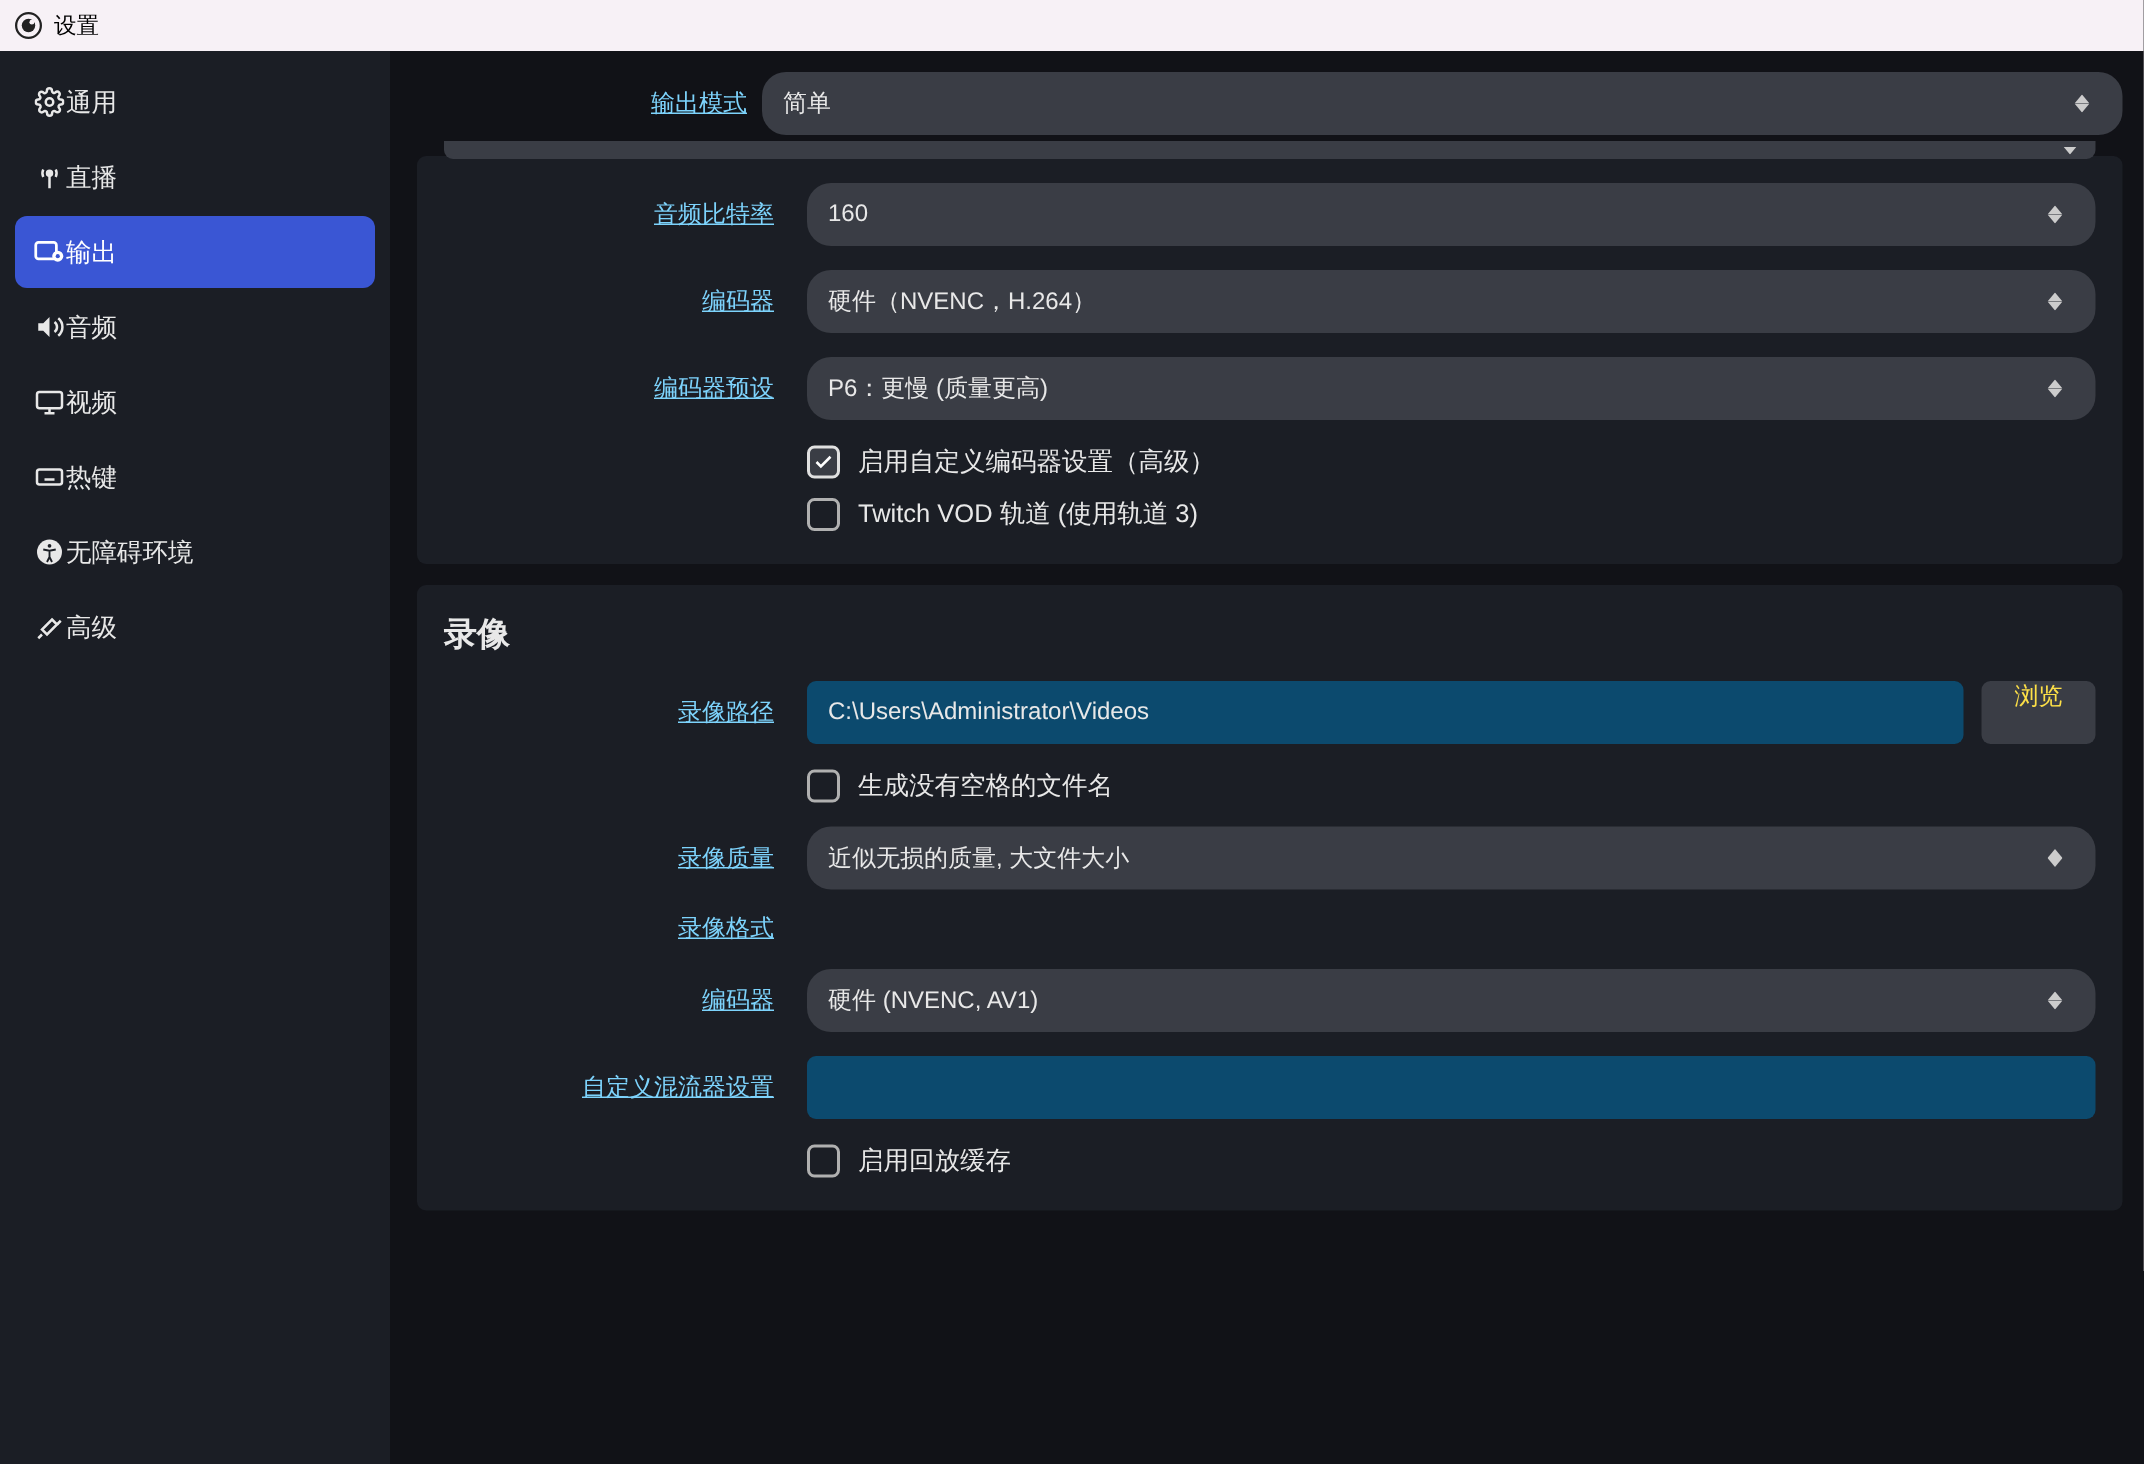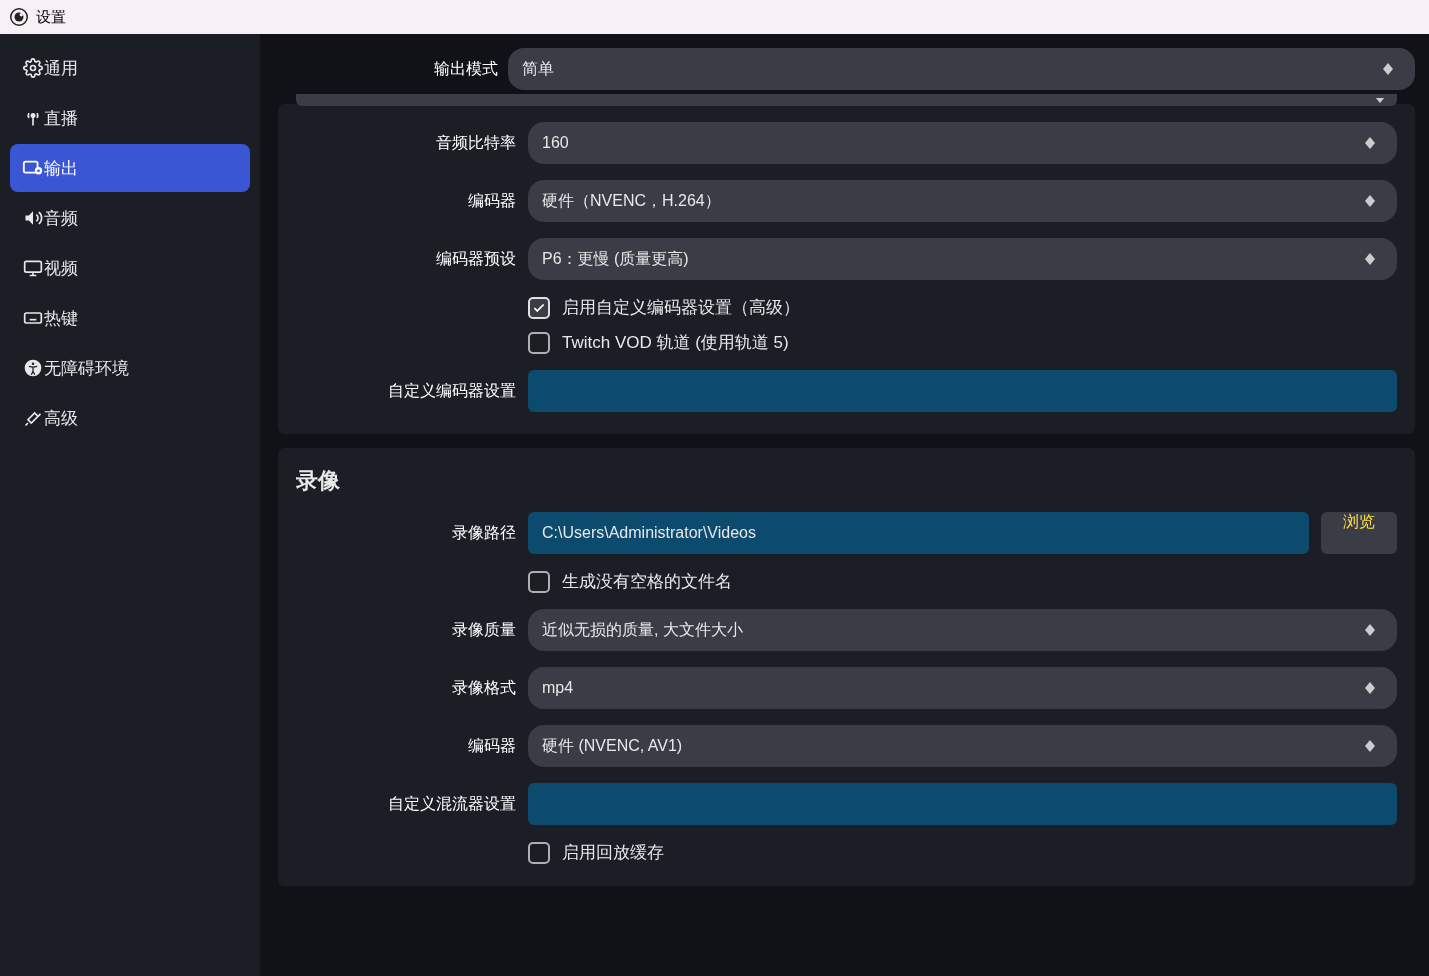--- a/index.html
+++ b/index.html
@@ -81,29 +81,30 @@
   padding: 10px 18px 22px 18px;
 }
 .top-fixed {
   display: flex;
   align-items: center;
   gap: 10px;
 }
 .row {
   display: flex;
   align-items: center;
-  gap: 12px;
+  gap: 22px;
   margin-top: 16px;
 }
 .label-col {
   width: 220px;
   text-align: right;
-  color: #ffffff;
+  color: #7dd3fc;
   font-size: 16px;
   flex-shrink: 0;
+  text-decoration: underline;
 }
 .ctrl-col {
   flex: 1;
   display: flex;
   align-items: center;
   gap: 12px;
 }
 .select, .spin {
   flex: 1;
   height: 42px;
@@ -365,32 +366,24 @@
           <span class="chk-label">启用自定义编码器设置（高级）</span>
         </div>
       </div>
 
       <div class="row" style="margin-top:12px;">
         <div class="label-col"></div>
         <div class="ctrl-col">
           <div class="checkbox">
             
           </div>
-          <span class="chk-label">Twitch VOD 轨道 (使用轨道 5)</span>
-        </div>
-      </div>
-
-      <div class="row">
-        <div class="label-col">自定义编码器设置</div>
-        <div class="ctrl-col">
-          <div class="textbox">
-            <span></span>
-          </div>
-        </div>
-      </div>
+          <span class="chk-label">Twitch VOD 轨道 (使用轨道 3)</span>
+        </div>
+      </div>
+
     </div>
 
     <div class="panel">
       <div class="section-title">录像</div>
 
       <div class="row">
         <div class="label-col">录像路径</div>
         <div class="ctrl-col">
           <div class="textbox" style="flex:1;">
             <span>C:\Users\Administrator\Videos</span>
@@ -423,33 +416,20 @@
               <svg width="10" height="6" viewBox="0 0 10 6">
                   <path d="M0 0 L5 6 L10 0" fill="#ccc"></path>
                 </svg>
             </span>
           </div>
         </div>
       </div>
 
       <div class="row">
         <div class="label-col">录像格式</div>
-        <div class="ctrl-col">
-          <div class="select">
-            <span>mp4</span>
-            <span class="spin-handle">
-              <svg width="10" height="6" viewBox="0 0 10 6">
-                  <path d="M0 6 L5 0 L10 6" fill="#ccc"></path>
-                </svg>
-              <svg width="10" height="6" viewBox="0 0 10 6">
-                  <path d="M0 0 L5 6 L10 0" fill="#ccc"></path>
-                </svg>
-            </span>
-          </div>
-        </div>
       </div>
 
       <div class="row">
         <div class="label-col">编码器</div>
         <div class="ctrl-col">
           <div class="select">
             <span>硬件 (NVENC, AV1)</span>
             <span class="spin-handle">
               <svg width="10" height="6" viewBox="0 0 10 6">
                   <path d="M0 6 L5 0 L10 6" fill="#ccc"></path>

